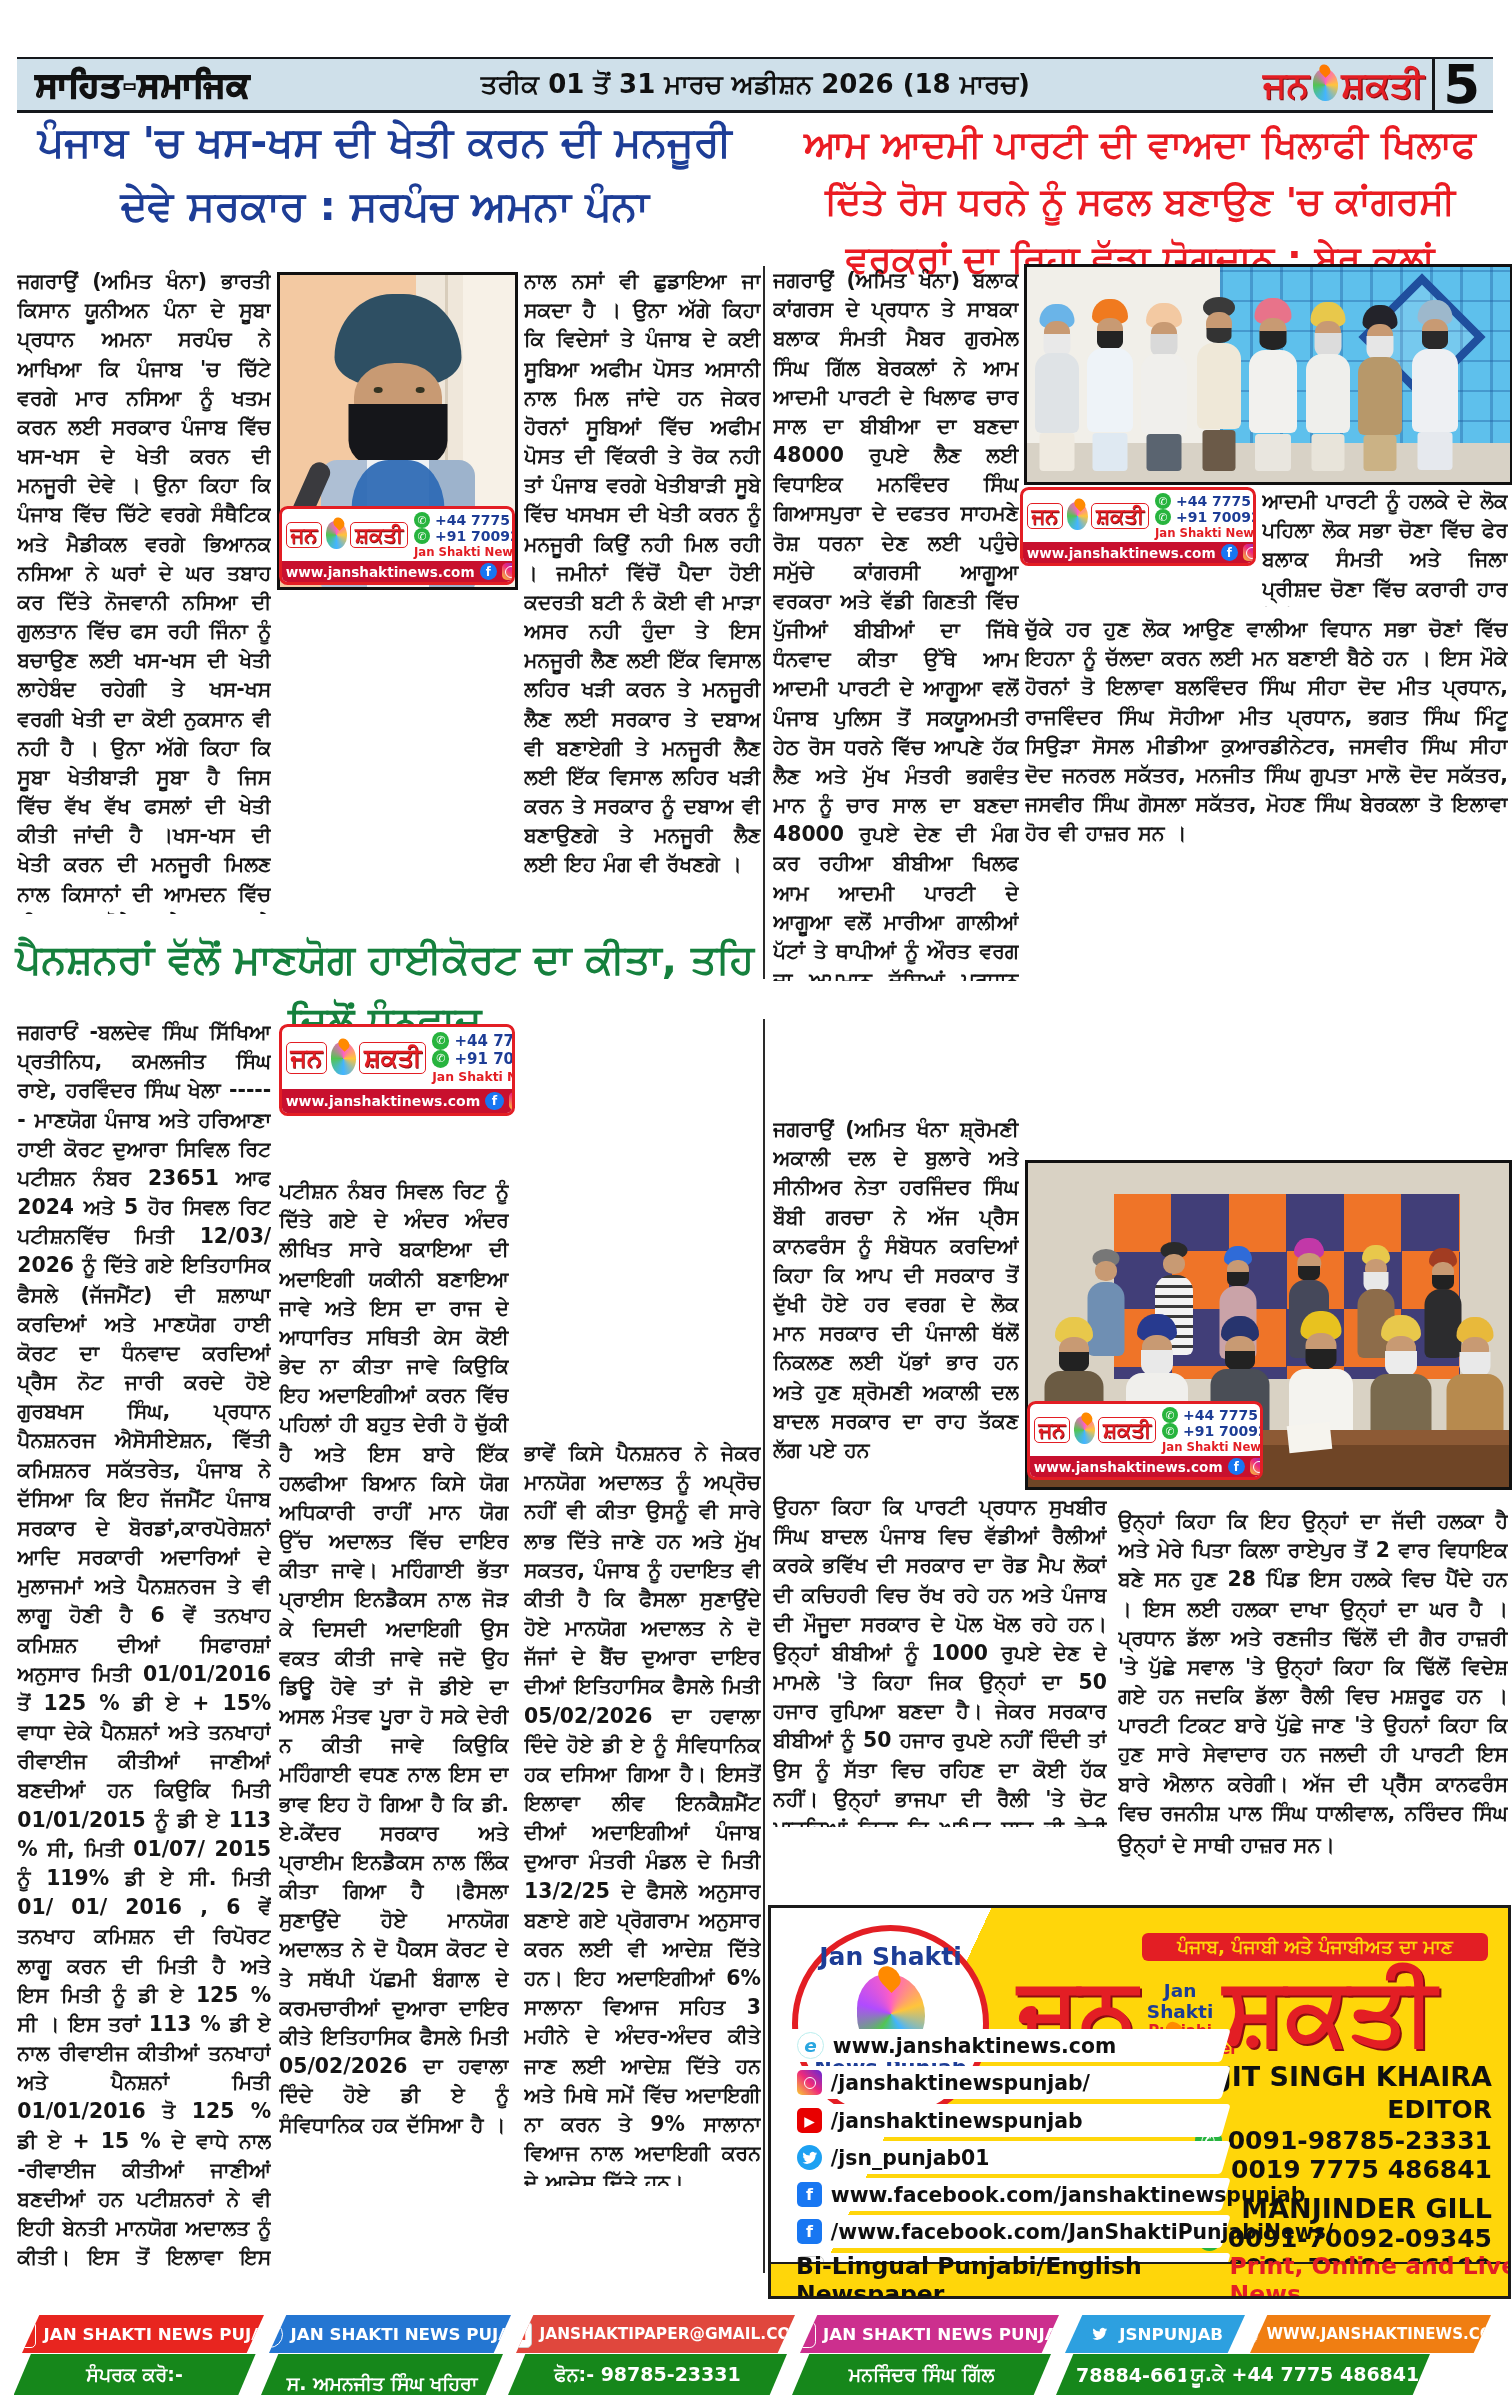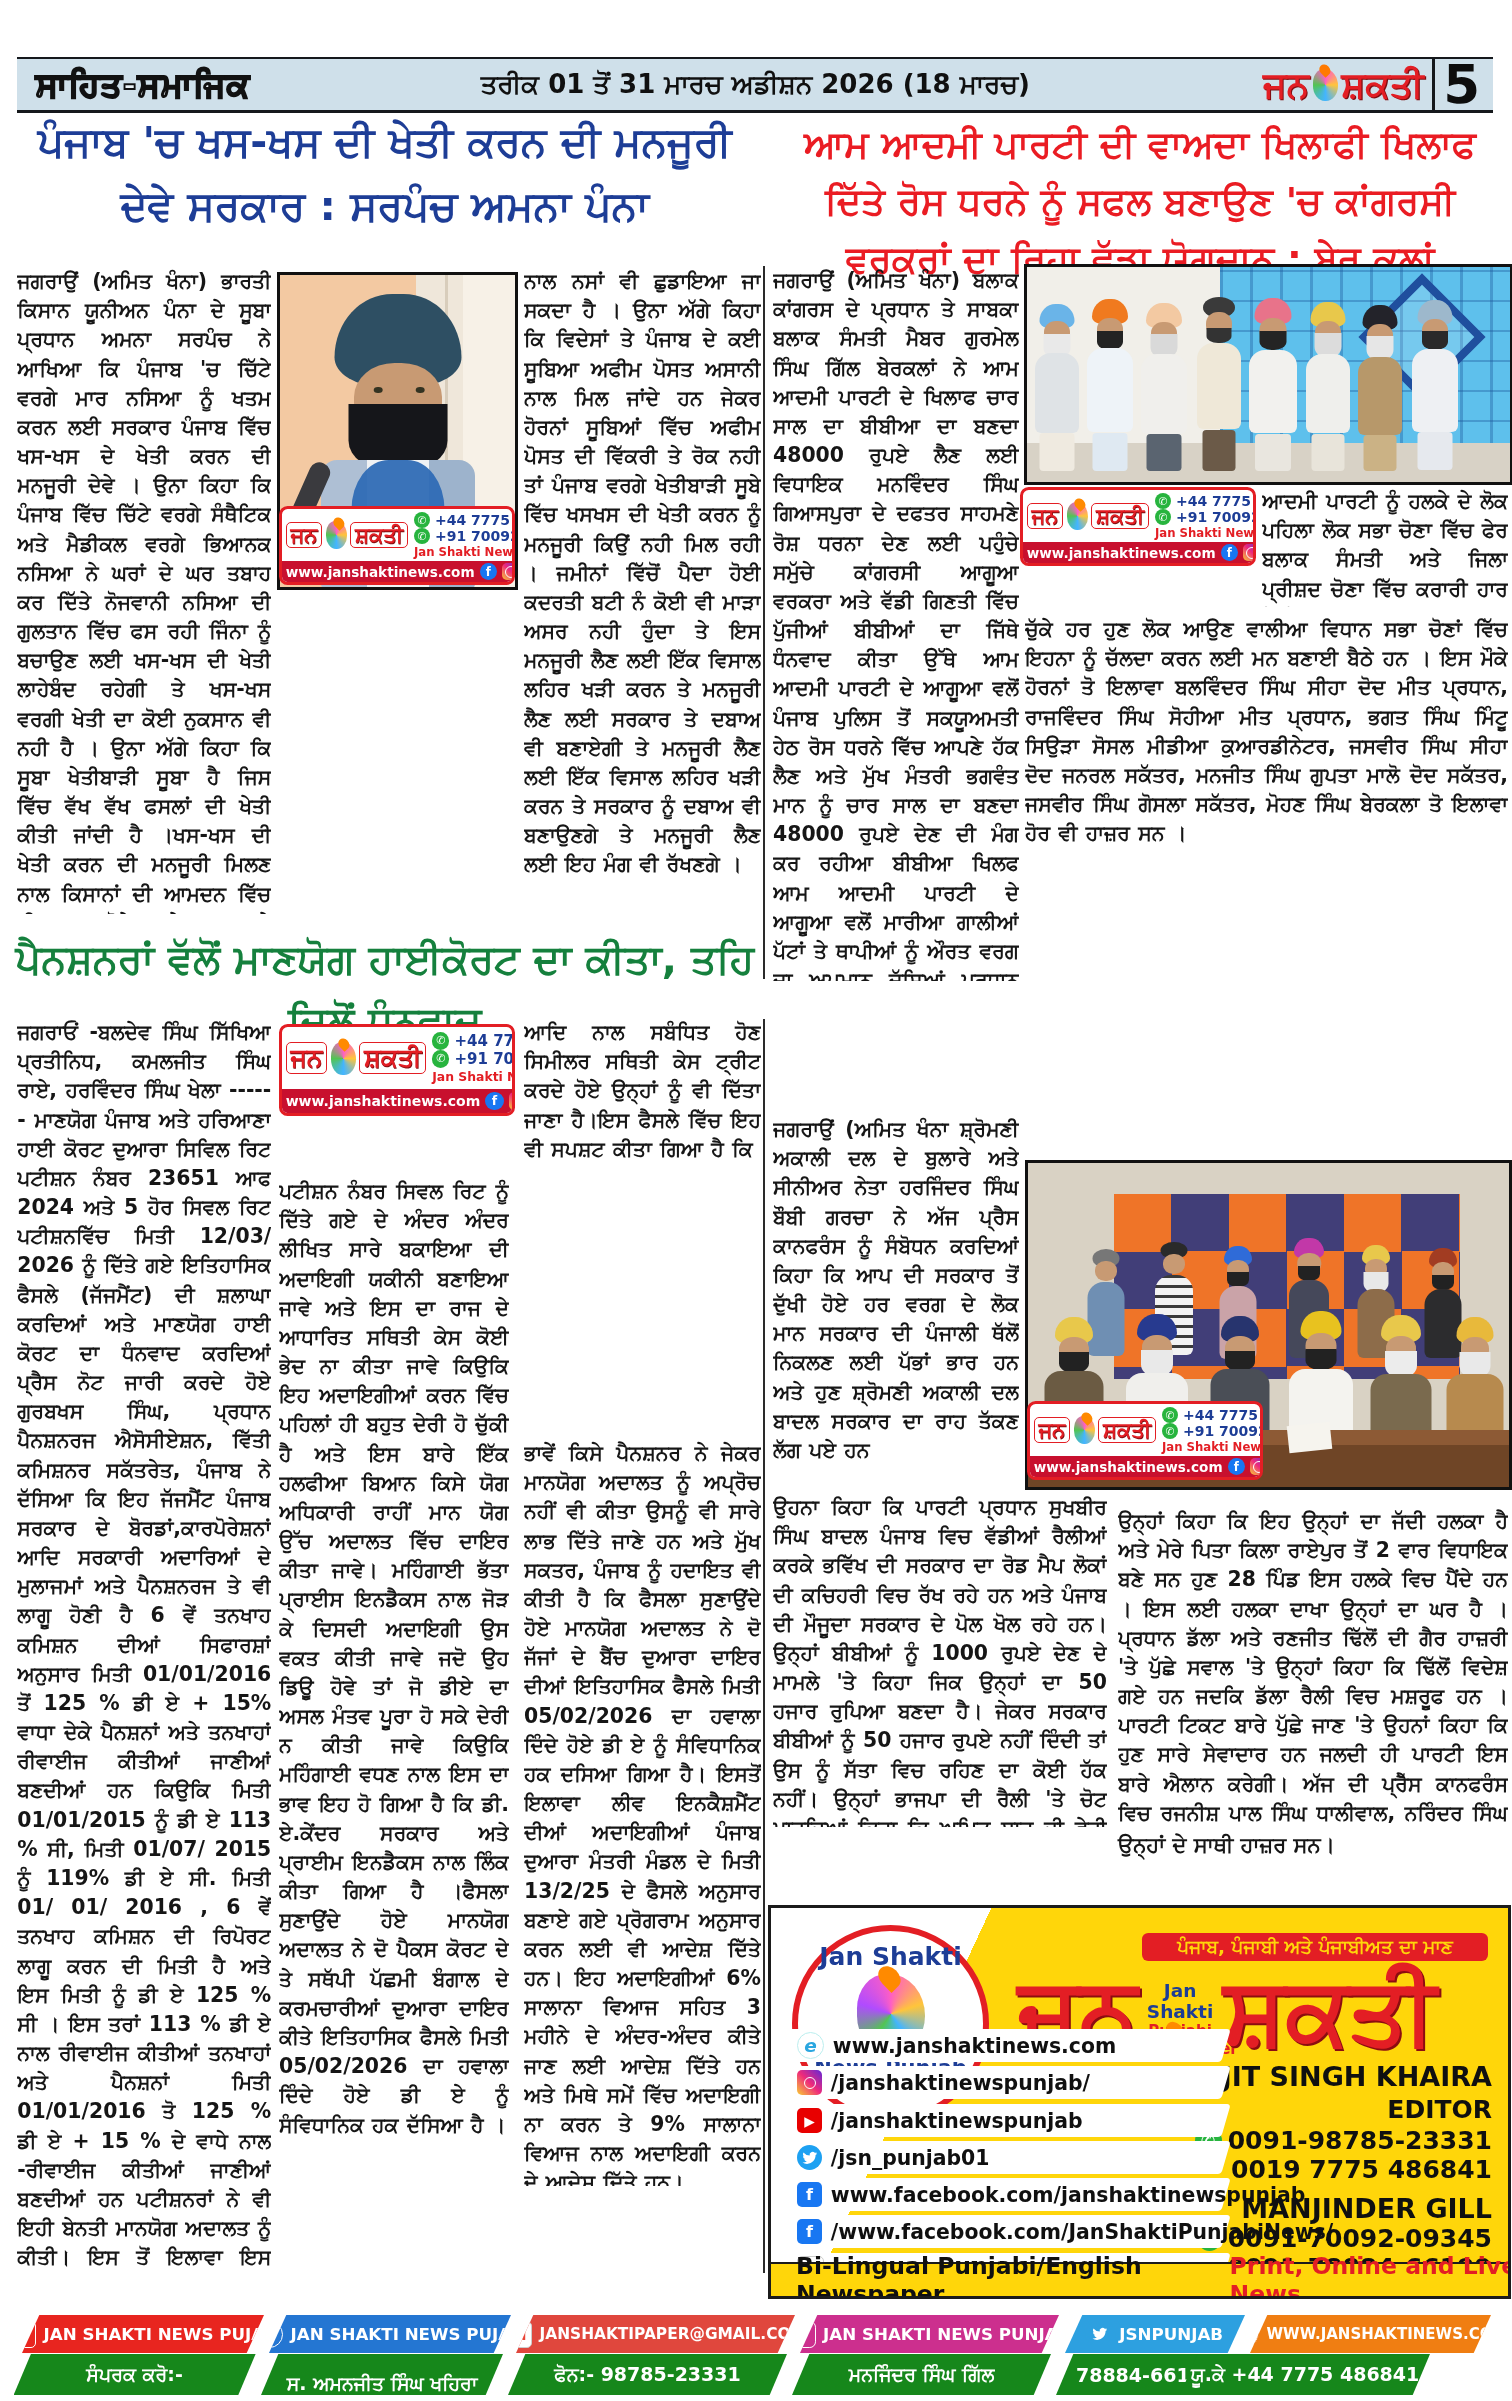--- a/index.html
+++ b/index.html
@@ -306,21 +306,20 @@
     <div class="jsb-strip" style="padding:2.5px 3.7px;">
       <span class="jsb-site" style="font-size:14px;">www.janshaktinews.com</span>
       <span class="ic ic-fb" style="width:18.5px;height:18.5px;font-size:12.4px;">f</span>
       <span class="ic ic-ig" style="width:18.5px;height:18.5px;">
           <span class="igdot"></span>
         </span>
 
     </div>
   </div>
 
-  <div class="coltxt" style="left:524px;top:1018px;width:237px;height:414px;">ਆਦਿ ਨਾਲ ਸਬੰਧਿਤ ਹੋਣ ਸਿਮੀਲਰ ਸਥਿਤੀ ਕੇਸ ਟ੍ਰੀਟ ਕਰਦੇ ਹੋਏ ਉਨ੍ਹਾਂ ਨੂੰ ਵੀ ਦਿੱਤਾ  ਜਾਣਾ ਹੈ।ਇਸ ਫੈਸਲੇ ਵਿੱਚ ਇਹ ਵੀ ਸਪਸ਼ਟ ਕੀਤਾ ਗਿਆ ਹੈ ਕਿ</div>
   <div class="coltxt" style="left:279px;top:1177px;width:230px;height:1081px;">ਪਟੀਸ਼ਨ ਨੰਬਰ ਸਿਵਲ ਰਿਟ ਨੂੰ ਦਿੱਤੇ ਗਏ ਦੇ ਅੰਦਰ ਅੰਦਰ ਲੀਖਿਤ ਸਾਰੇ ਬਕਾਇਆ ਦੀ ਅਦਾਇਗੀ ਯਕੀਨੀ ਬਣਾਇਆ ਜਾਵੇ ਅਤੇ ਇਸ ਦਾ ਰਾਜ ਦੇ ਆਧਾਰਿਤ ਸਥਿਤੀ ਕੇਸ ਕੋਈ ਭੇਦ ਨਾ ਕੀਤਾ ਜਾਵੇ ਕਿਉਕਿ ਇਹ ਅਦਾਇਗੀਆਂ ਕਰਨ ਵਿੱਚ ਪਹਿਲਾਂ ਹੀ ਬਹੁਤ ਦੇਰੀ ਹੋ ਚੁੱਕੀ ਹੈ ਅਤੇ ਇਸ ਬਾਰੇ ਇੱਕ ਹਲਫੀਆ ਬਿਆਨ ਕਿਸੇ ਯੋਗ ਅਧਿਕਾਰੀ ਰਾਹੀਂ ਮਾਨ ਯੋਗ ਉੱਚ ਅਦਾਲਤ ਵਿੱਚ ਦਾਇਰ ਕੀਤਾ ਜਾਵੇ। ਮਹਿੰਗਾਈ ਭੱਤਾ ਪ੍ਰਾਈਸ ਇਨਡੈਕਸ ਨਾਲ ਜੋੜ ਕੇ ਦਿਸਦੀ ਅਦਾਇਗੀ ਉਸ ਵਕਤ ਕੀਤੀ ਜਾਵੇ ਜਦੋ ਉਹ ਡਿਊ ਹੋਵੇ ਤਾਂ ਜੋ ਡੀਏ ਦਾ ਅਸਲ ਮੰਤਵ ਪੂਰਾ ਹੋ ਸਕੇ ਦੇਰੀ ਨ ਕੀਤੀ ਜਾਵੇ ਕਿਉਕਿ ਮਹਿੰਗਾਈ ਵਧਣ ਨਾਲ ਇਸ ਦਾ ਭਾਵ ਇਹ ਹੋ ਗਿਆ ਹੈ ਕਿ ਡੀ. ਏ.ਕੇਂਦਰ ਸਰਕਾਰ ਅਤੇ ਪ੍ਰਾਈਮ ਇਨਡੈਕਸ ਨਾਲ ਲਿੰਕ ਕੀਤਾ ਗਿਆ ਹੈ ।ਫੈਸਲਾ ਸੁਣਾਉਂਦੇ ਹੋਏ ਮਾਨਯੋਗ ਅਦਾਲਤ ਨੇ ਦੋ ਪੈਕਸ ਕੋਰਟ ਦੇ ਤੇ ਸਥੱਪੀ ਪੱਛਮੀ ਬੰਗਾਲ ਦੇ ਕਰਮਚਾਰੀਆਂ ਦੁਆਰਾ ਦਾਇਰ ਕੀਤੇ ਇਤਿਹਾਸਿਕ ਫੈਸਲੇ ਮਿਤੀ 05/02/2026 ਦਾ ਹਵਾਲਾ ਦਿੰਦੇ ਹੋਏ  ਡੀ ਏ ਨੂੰ ਸੰਵਿਧਾਨਿਕ ਹਕ ਦੱਸਿਆ ਹੈ ।</div>
   <div class="coltxt" style="left:524px;top:1439px;width:237px;height:747px;">ਭਾਵੇਂ ਕਿਸੇ ਪੈਨਸ਼ਨਰ ਨੇ ਜੇਕਰ ਮਾਨਯੋਗ ਅਦਾਲਤ ਨੂੰ ਅਪ੍ਰੋਚ ਨਹੀਂ ਵੀ ਕੀਤਾ ਉਸਨੂੰ ਵੀ ਸਾਰੇ ਲਾਭ ਦਿੱਤੇ ਜਾਣੇ ਹਨ ਅਤੇ ਮੁੱਖ ਸਕਤਰ, ਪੰਜਾਬ ਨੂੰ ਹਦਾਇਤ ਵੀ ਕੀਤੀ ਹੈ ਕਿ ਫੈਸਲਾ ਸੁਣਾਉਂਦੇ ਹੋਏ ਮਾਨਯੋਗ ਅਦਾਲਤ ਨੇ ਦੋ ਜੱਜਾਂ ਦੇ ਬੈਂਚ ਦੁਆਰਾ ਦਾਇਰ ਦੀਆਂ ਇਤਿਹਾਸਿਕ ਫੈਸਲੇ ਮਿਤੀ 05/02/2026 ਦਾ ਹਵਾਲਾ ਦਿੰਦੇ ਹੋਏ  ਡੀ ਏ ਨੂੰ ਸੰਵਿਧਾਨਿਕ ਹਕ ਦਸਿਆ ਗਿਆ ਹੈ। ਇਸਤੋਂ ਇਲਾਵਾ ਲੀਵ ਇਨਕੈਸ਼ਮੈਂਟ ਦੀਆਂ ਅਦਾਇਗੀਆਂ ਪੰਜਾਬ ਦੁਆਰਾ ਮੰਤਰੀ ਮੰਡਲ ਦੇ ਮਿਤੀ 13/2/25 ਦੇ ਫੈਸਲੇ ਅਨੁਸਾਰ ਬਣਾਏ ਗਏ ਪ੍ਰੋਗਰਾਮ ਅਨੁਸਾਰ ਕਰਨ ਲਈ ਵੀ ਆਦੇਸ਼ ਦਿੱਤੇ ਹਨ। ਇਹ ਅਦਾਇਗੀਆਂ 6% ਸਾਲਾਨਾ ਵਿਆਜ ਸਹਿਤ 3 ਮਹੀਨੇ ਦੇ ਅੰਦਰ-ਅੰਦਰ ਕੀਤੇ ਜਾਣ ਲਈ ਆਦੇਸ਼ ਦਿੱਤੇ ਹਨ ਅਤੇ ਮਿਥੇ ਸਮੇਂ ਵਿੱਚ ਅਦਾਇਗੀ ਨਾ ਕਰਨ ਤੇ 9% ਸਾਲਾਨਾ ਵਿਆਜ ਨਾਲ ਅਦਾਇਗੀ ਕਰਨ ਦੇ ਆਦੇਸ਼ ਦਿੱਤੇ ਹਨ।</div>
 
   <div class="vline" style="left:763px;top:1019px;height:1254px;"></div>
 
 
   <div class="coltxt" style="left:773px;top:1115px;width:246px;height:371px;">ਜਗਰਾਉਂ (ਅਮਿਤ ਖੰਨਾ ਸ਼੍ਰੋਮਣੀ ਅਕਾਲੀ ਦਲ ਦੇ ਬੁਲਾਰੇ ਅਤੇ ਸੀਨੀਅਰ ਨੇਤਾ ਹਰਜਿੰਦਰ ਸਿੰਘ ਬੌਬੀ ਗਰਚਾ ਨੇ ਅੱਜ ਪ੍ਰੈਸ ਕਾਨਫਰੰਸ ਨੂੰ ਸੰਬੋਧਨ ਕਰਦਿਆਂ ਕਿਹਾ ਕਿ ਆਪ ਦੀ ਸਰਕਾਰ ਤੋਂ ਦੁੱਖੀ ਹੋਏ ਹਰ ਵਰਗ ਦੇ ਲੋਕ ਮਾਨ ਸਰਕਾਰ ਦੀ ਪੰਜਾਲੀ ਥੱਲੋਂ ਨਿਕਲਣ ਲਈ ਪੱਭਾਂ ਭਾਰ ਹਨ ਅਤੇ ਹੁਣ ਸ਼੍ਰੋਮਣੀ ਅਕਾਲੀ ਦਲ ਬਾਦਲ ਸਰਕਾਰ ਦਾ ਰਾਹ ਤੱਕਣ ਲੱਗ ਪਏ ਹਨ</div>
 
   <div class="photo" style="left:1025px;top:1160px;width:481px;height:324px;">
     <div style="position:absolute;inset:0;background:#d9d2c4;"></div>

